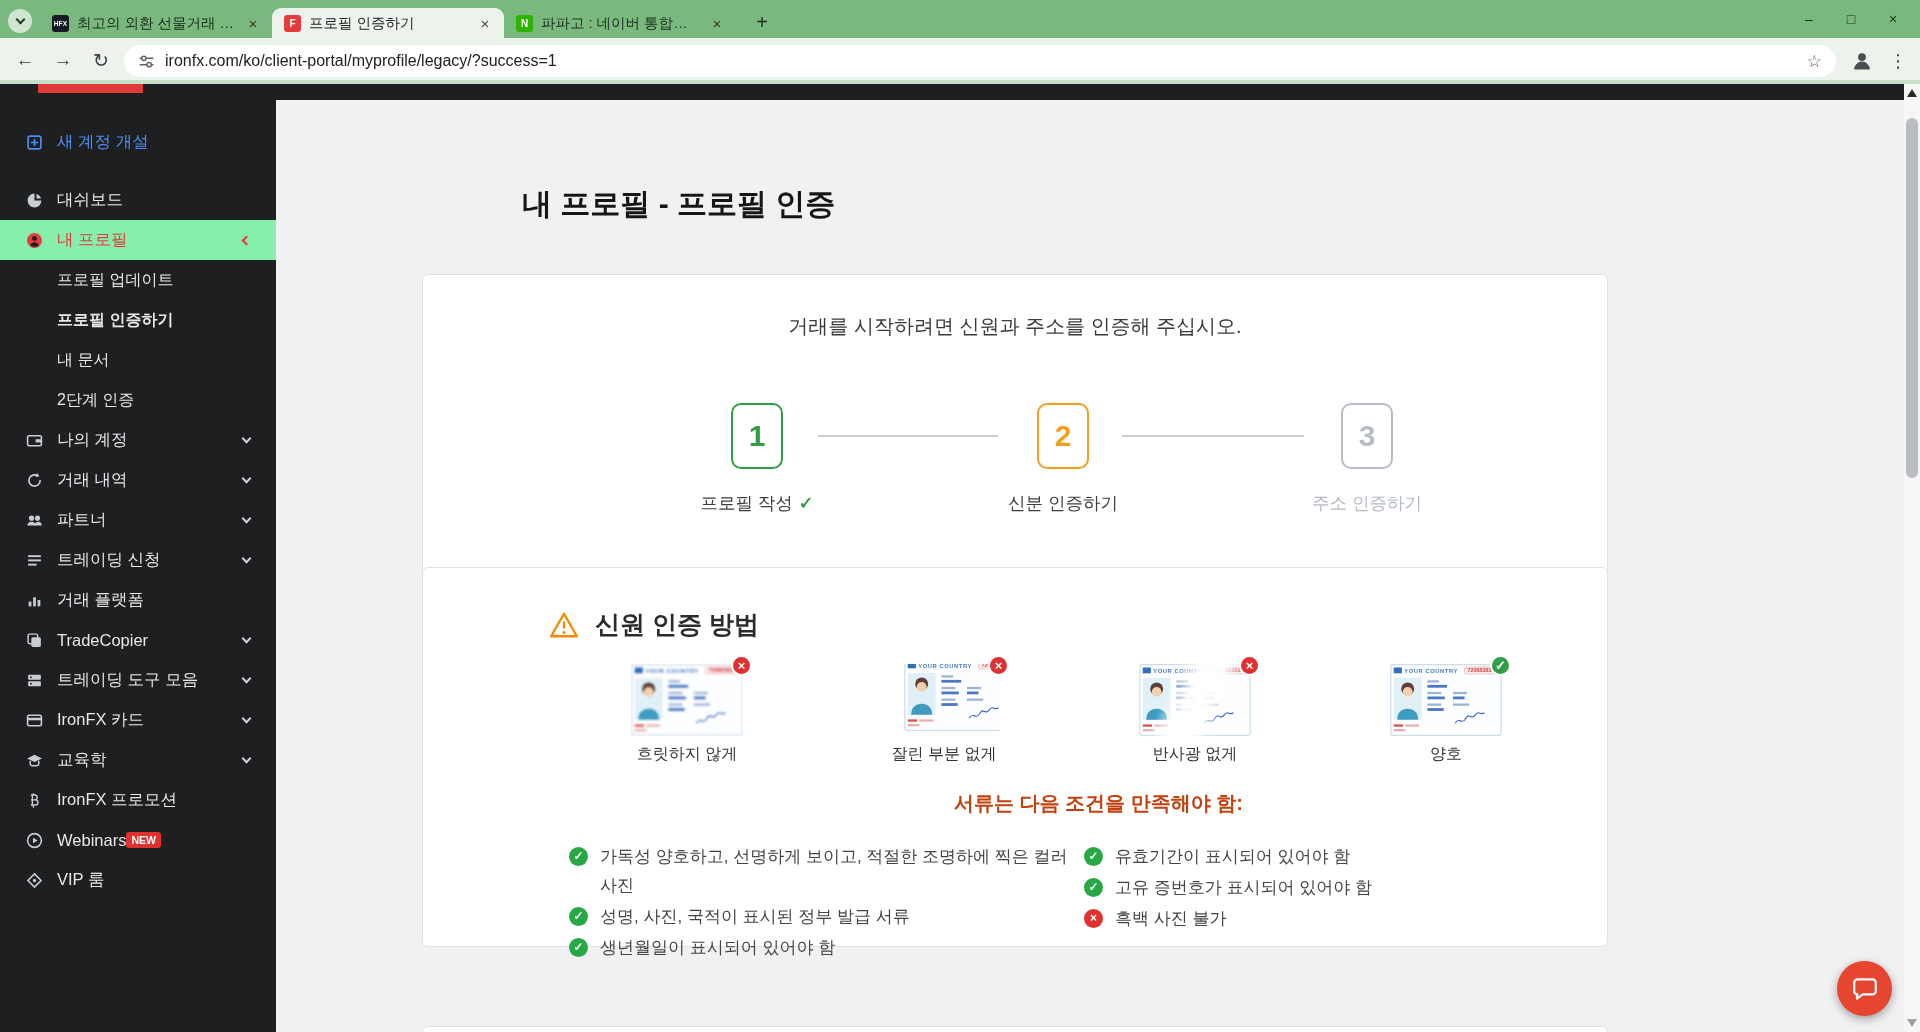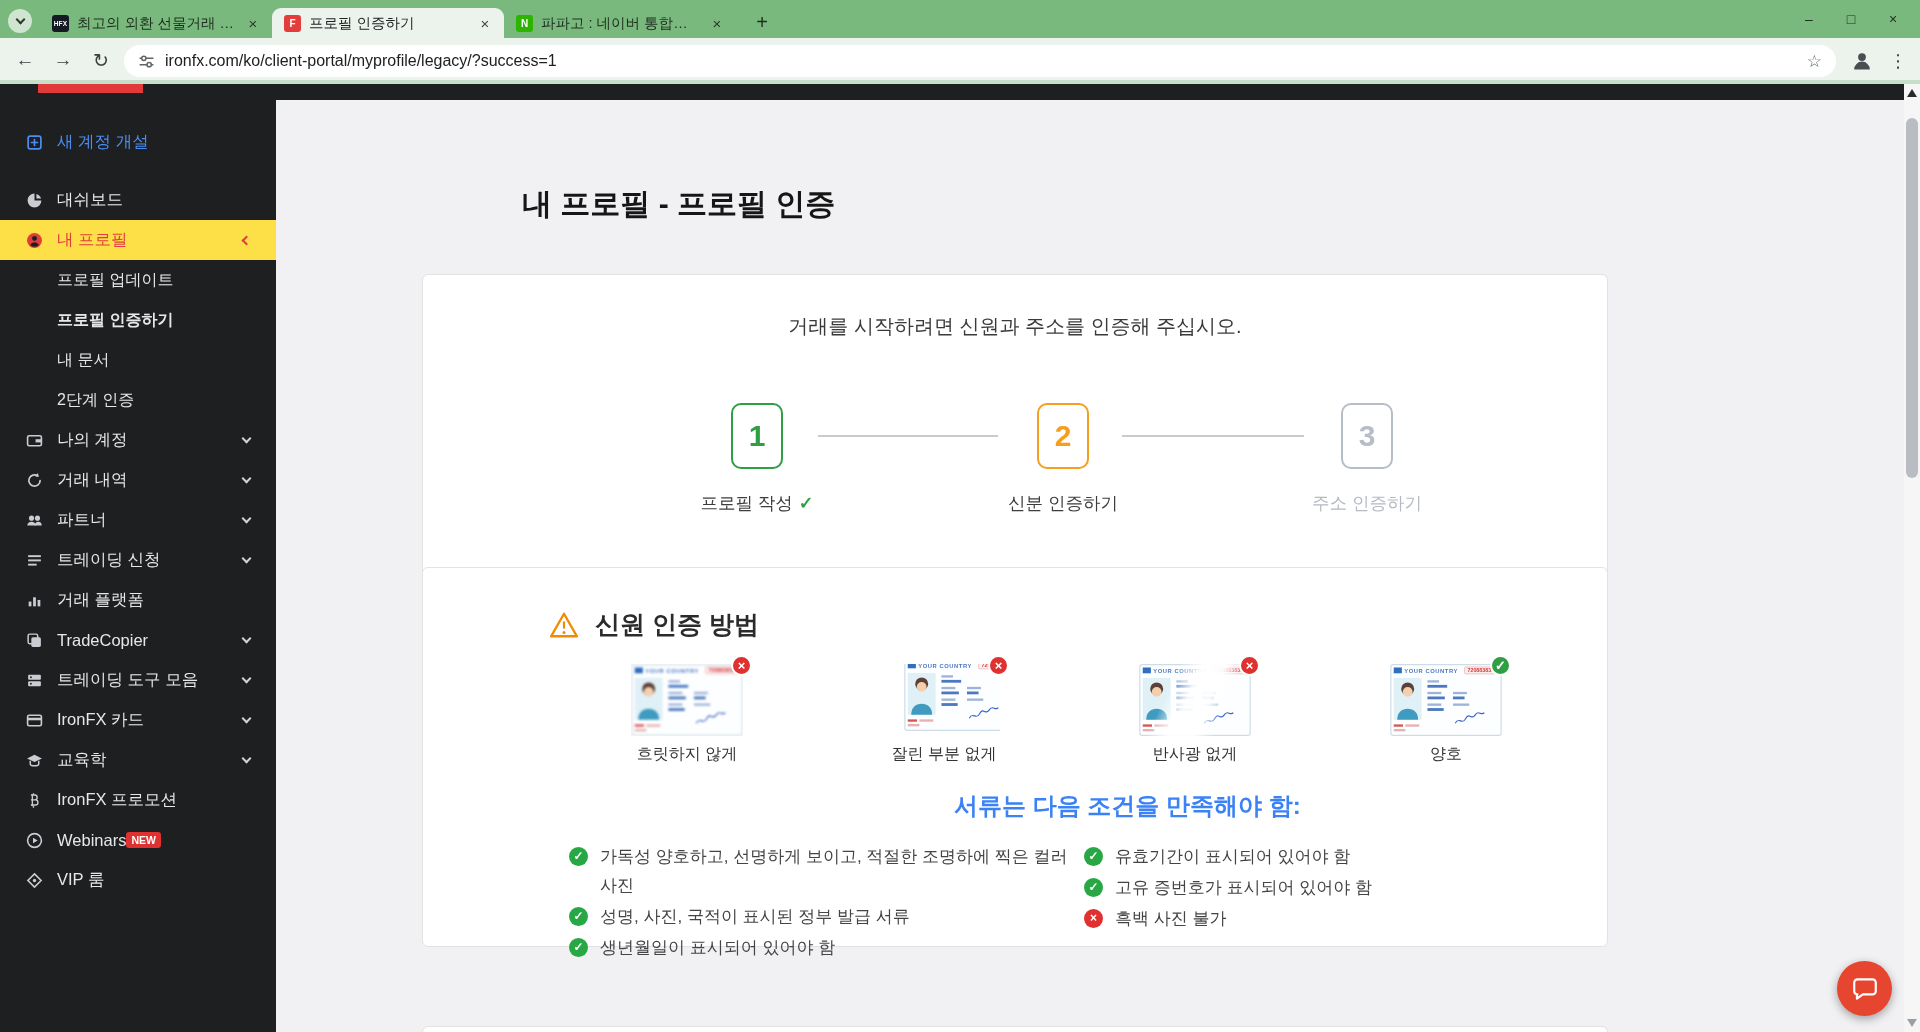--- a/index.html
+++ b/index.html
@@ -46,21 +46,21 @@
   .webpage { position:absolute; top:84px; left:0; right:0; bottom:0; background:#f1f1f3; }
   .page-topstrip { position:absolute; left:276px; right:16px; top:0; height:16px; background:#1e1f21; }
   .sidebar { position:absolute; left:0; top:0; bottom:0; width:276px; background:#1e1f21;
              padding-top:22px; overflow:hidden; }
   .logo-sliver { position:absolute; left:38px; top:0; width:105px; height:9px; background:#e23a3a; }
   .side-row { height:40px; display:flex; align-items:center; padding:0 24px 0 26px;
               color:#e6e7e9; font-size:16.5px; position:relative; cursor:pointer; }
   .side-row .ico { width:17px; height:17px; margin-right:14px; color:#c9ccd1; flex:0 0 17px; }
   .side-row.first { margin-top:16px; margin-bottom:18px; }
   .side-row.accent, .side-row.accent .ico { color:#4c8df0; }
-  .side-row.active { background:#fde047; }
+  .side-row.active { background:#86efac; }
   .side-row.active, .side-row.active .ico { color:#e23c3c; }
   .side-row.sub { padding-left:57px; font-size:16px; }
   .side-row.bold { font-weight:bold; }
   .side-chev { position:absolute; right:26px; width:7px; height:7px; border-right:2px solid #cfd2d6;
                border-bottom:2px solid #cfd2d6; }
   .side-chev.down { transform:rotate(45deg); top:15px; }
   .side-chev.left { transform:rotate(135deg); border-color:#e23c3c; top:17px; }
   .side-badge { background:#e03131; color:#fff; font-size:10.5px; font-weight:bold;
                 padding:2px 5px; border-radius:3px; }
 
@@ -93,21 +93,21 @@
            background:linear-gradient(115deg, transparent 28%, rgba(255,255,255,.95) 44%,
                       rgba(255,255,255,.95) 60%, transparent 74%); }
   .badge { position:absolute; top:-9px; right:-9px; width:21px; height:21px; border-radius:50%;
            color:#fff; font-size:13px; font-weight:bold; display:flex; align-items:center;
            justify-content:center; border:2px solid #fff; }
   .badge.bad { background:#e03131; }
   .badge.good { background:#2f9e44; }
   .sample-label { position:absolute; top:80px; left:50%; transform:translateX(-50%);
                   width:220px; text-align:center; font-size:16px; color:#333; }
 
-  .cond-title { position:absolute; left:531px; top:222px; font-size:24px; font-weight:bold; color:#3b82f6; }
+  .cond-title { position:absolute; left:531px; top:222px; font-size:20px; font-weight:bold; color:#c2410c; }
   .cond { position:absolute; top:274px; list-style:none; }
   .cond.left { left:146px; width:508px; }
   .cond.right { left:661px; width:450px; }
   .cond li { display:flex; align-items:flex-start; gap:12px; font-size:17px; color:#444;
              line-height:29px; margin-bottom:2px; }
   .cond-ico { width:19px; height:19px; border-radius:50%; color:#fff; font-size:12px; font-weight:bold;
               display:flex; align-items:center; justify-content:center; margin-top:5px; flex:0 0 19px; }
   .cond-ico.ok { background:#27a844; }
   .cond-ico.no { background:#e03131; }
 

